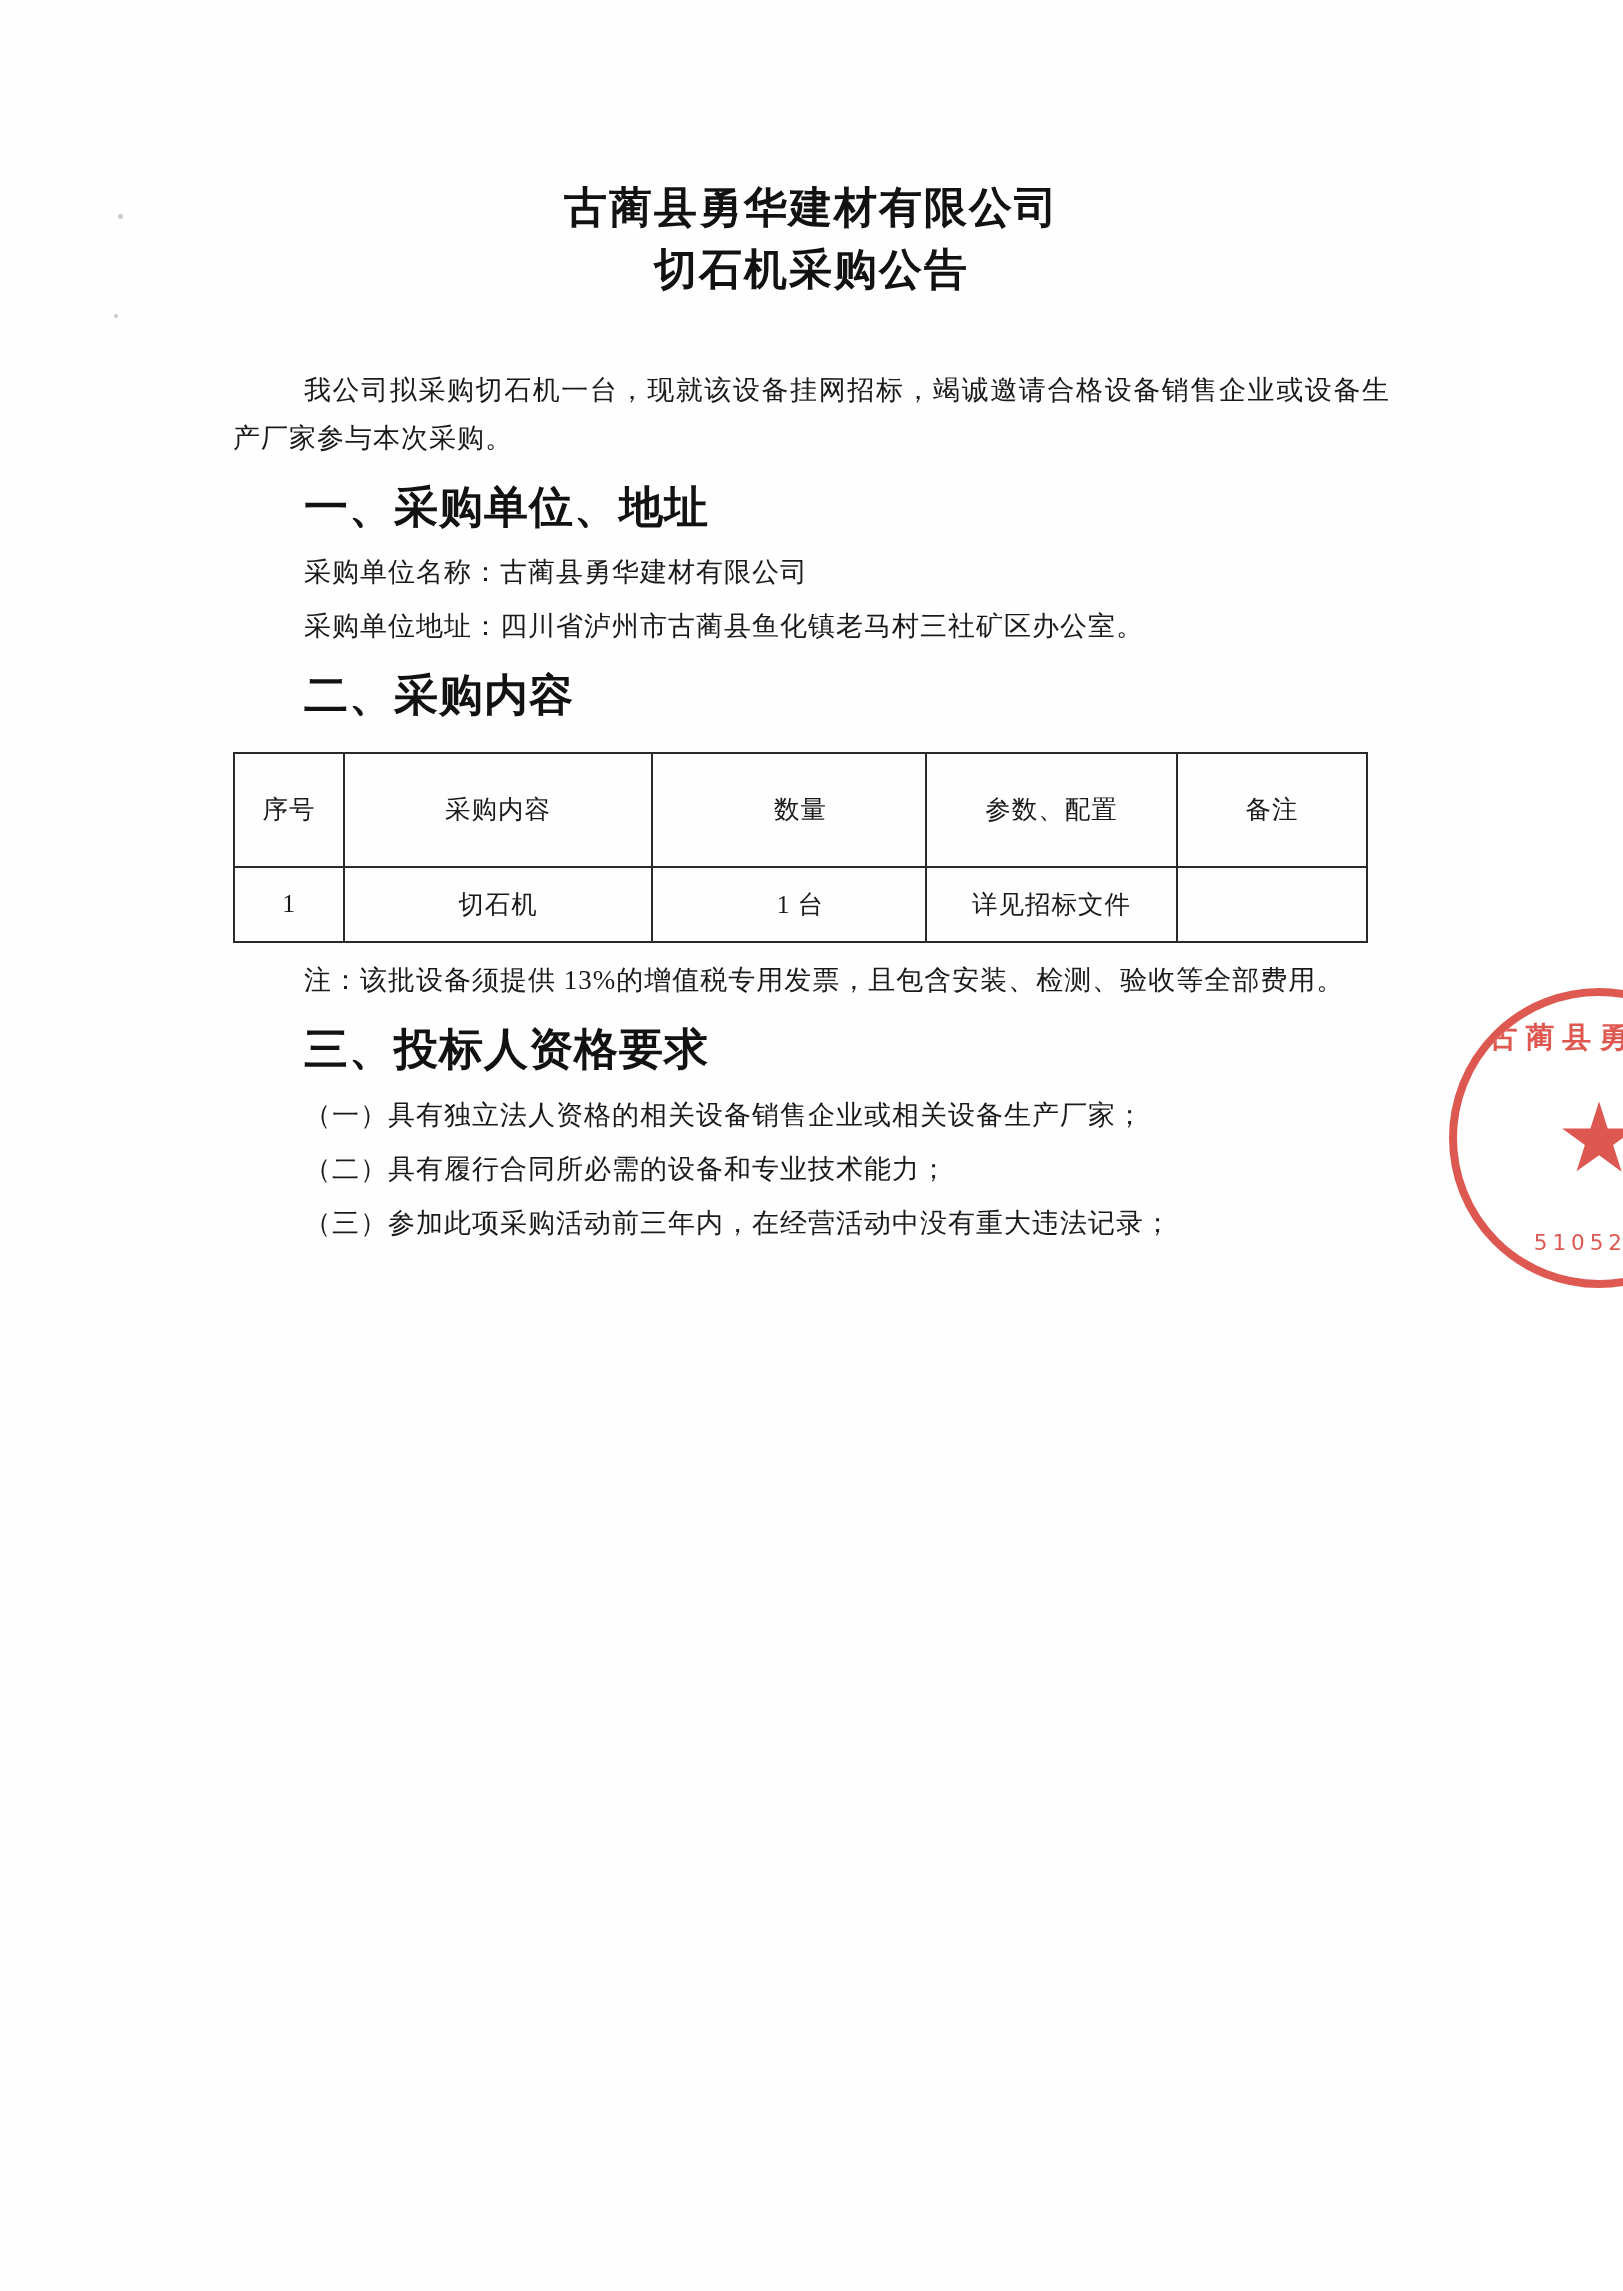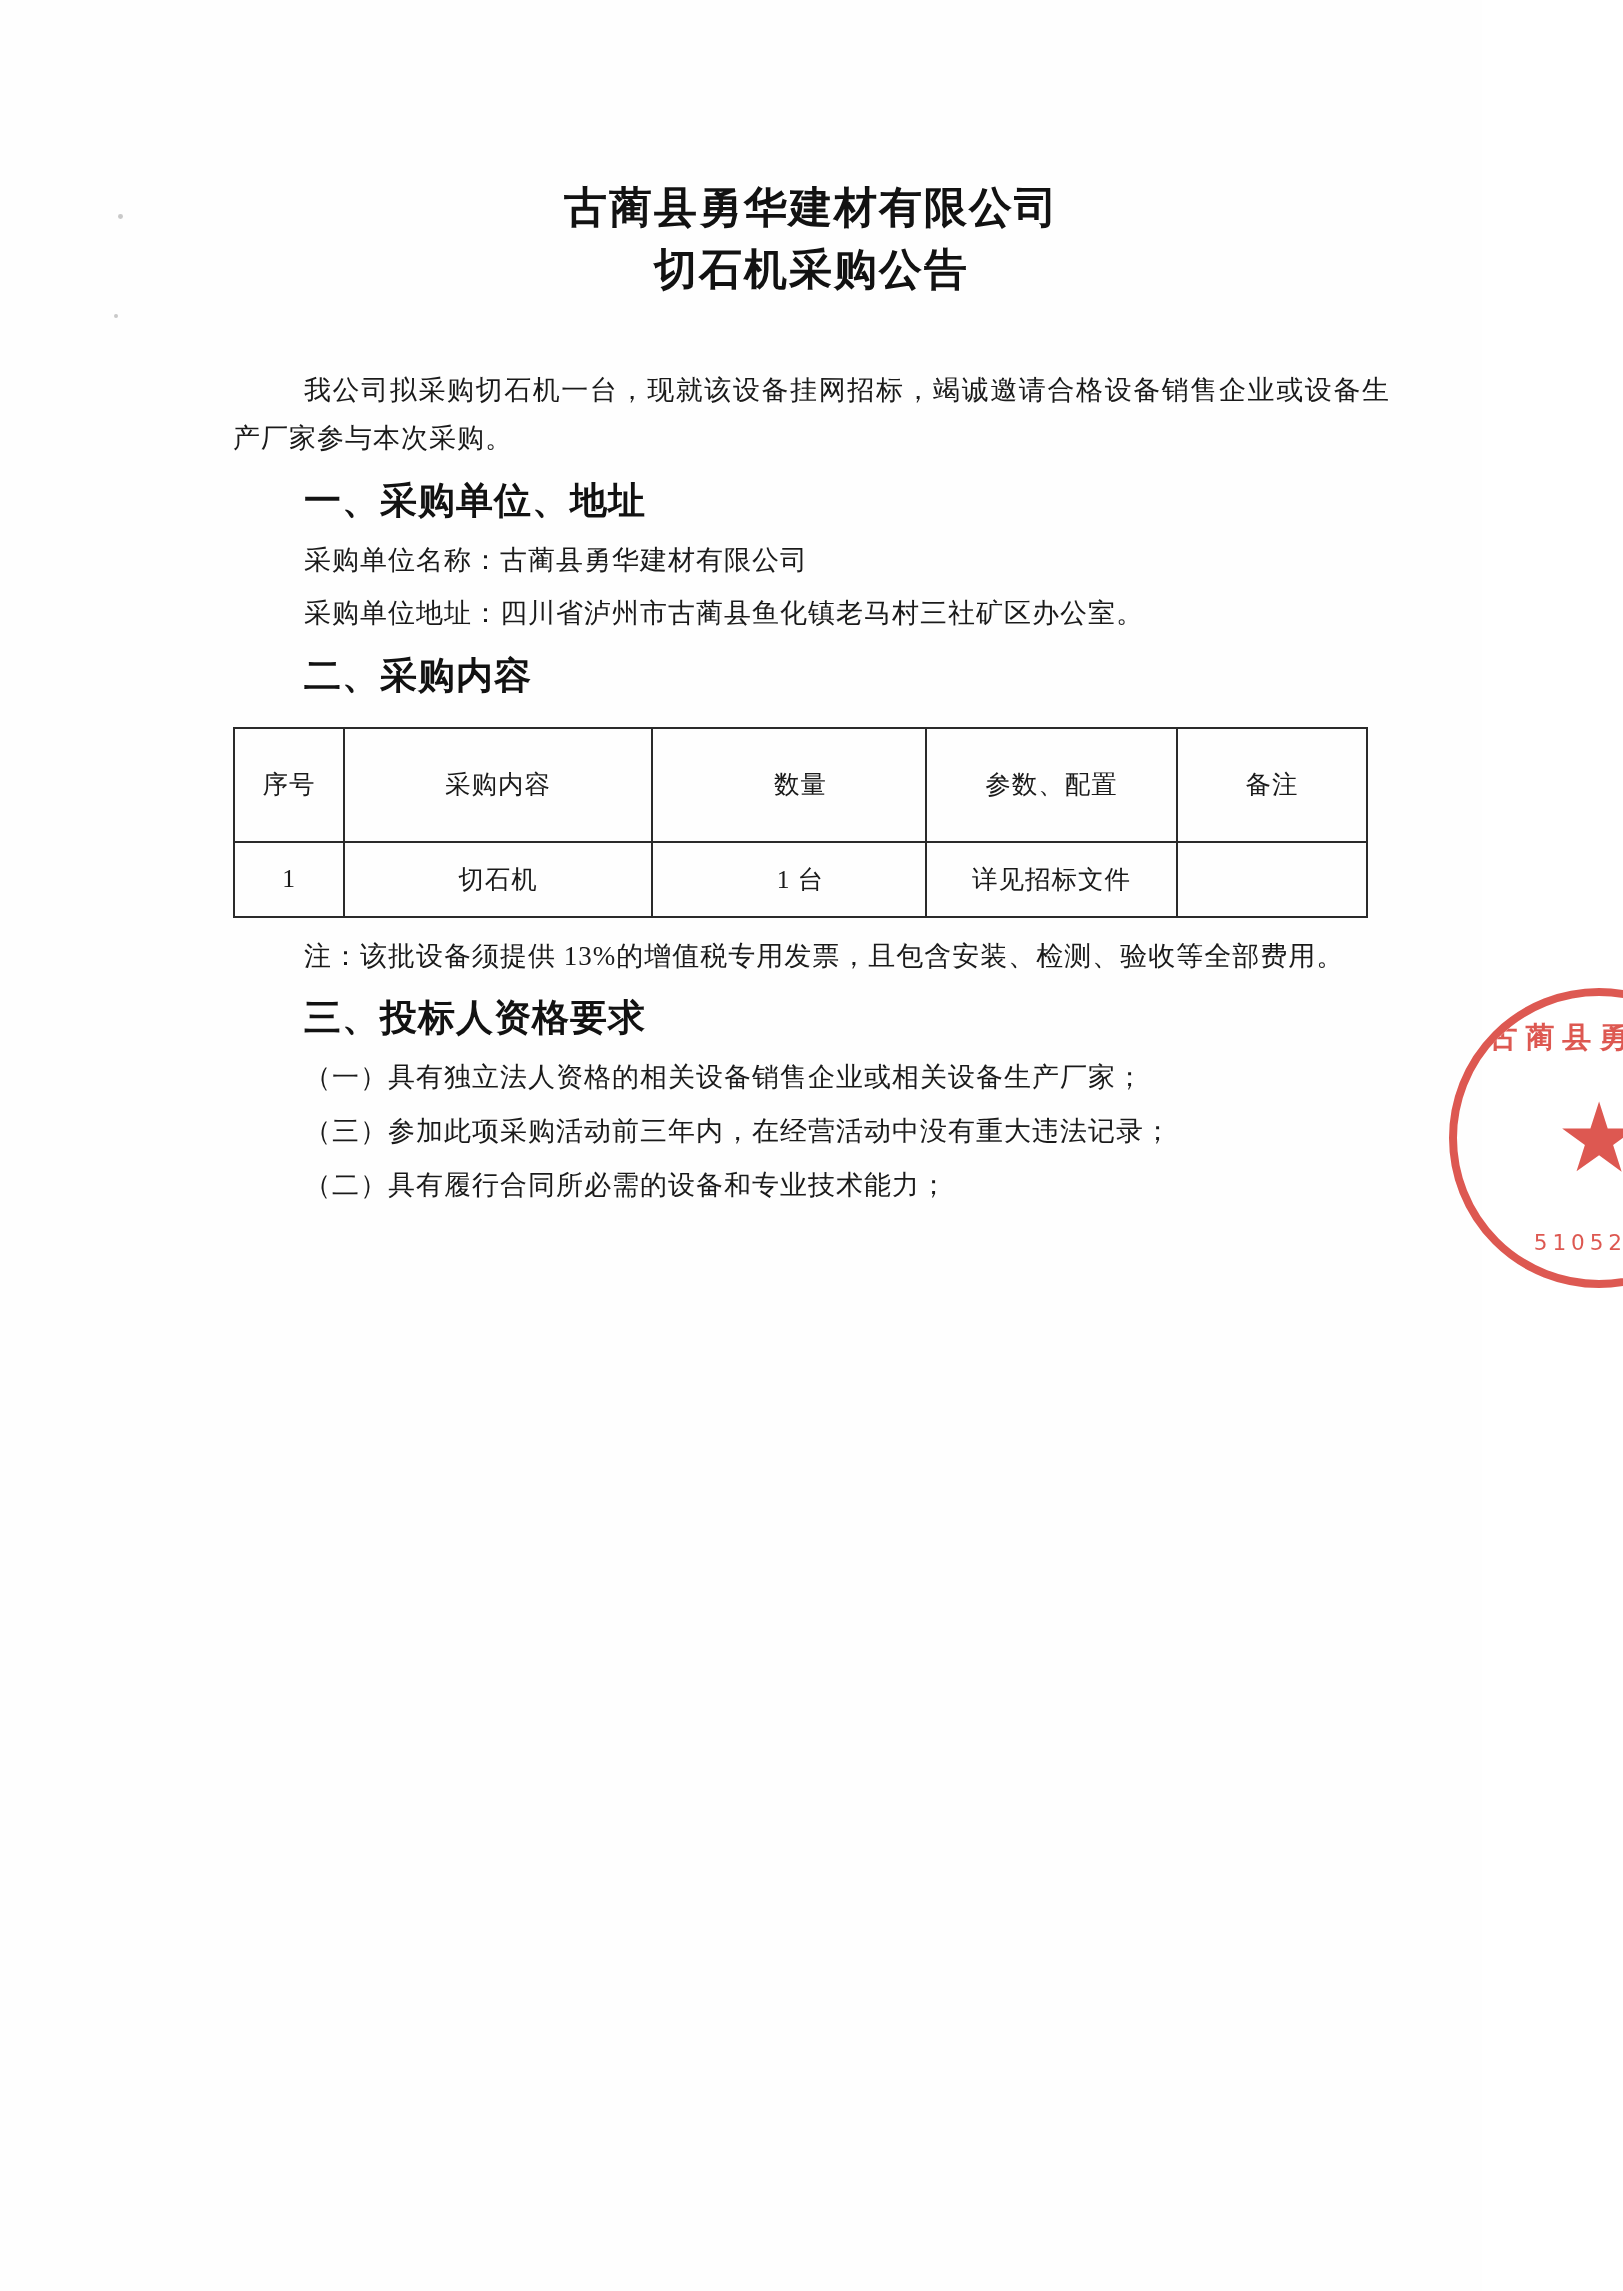--- a/index.html
+++ b/index.html
@@ -59,21 +59,21 @@
     margin: 0 0 5.9px 0;
     text-align: justify;
     letter-spacing: 1px;
     color: #1a1a1a;
   }
   p.indent2 { text-indent: 71px; }
 
   .section-heading {
     font-family: "DejaVu Sans", "Liberation Sans", sans-serif;
     font-weight: bold;
-    font-size: 37px;
+    font-size: 44px;
     line-height: 1.78;
     margin: 5.9px 0 2px 0;
     text-indent: 71px;
     letter-spacing: 1px;
     color: #121212;
   }
 
   table.proc-table {
     border-collapse: collapse;
     margin: 17.6px 0 13.7px 0;
@@ -184,22 +184,22 @@
           <td class="col-spec">详见招标文件</td>
           <td class="col-note"></td>
         </tr>
       </tbody>
     </table>
 
     <p class="para indent2">注：该批设备须提供 13%的增值税专用发票，且包含安装、检测、验收等全部费用。</p>
 
     <div class="section-heading">三、投标人资格要求</div>
     <p class="para indent2">（一）具有独立法人资格的相关设备销售企业或相关设备生产厂家；</p>
+    <p class="para indent2">（二）具有履行合同所必需的设备和专业技术能力；</p>
     <p class="para indent2">（三）参加此项采购活动前三年内，在经营活动中没有重大违法记录；</p>
-    <p class="para indent2">（二）具有履行合同所必需的设备和专业技术能力；</p>
 
 
   </div>
 
   <div class="seal">
     <div class="seal-top">古蔺县勇华建</div>
     <div class="star">★</div>
     <div class="seal-bottom">5105255</div>
   </div>
 

